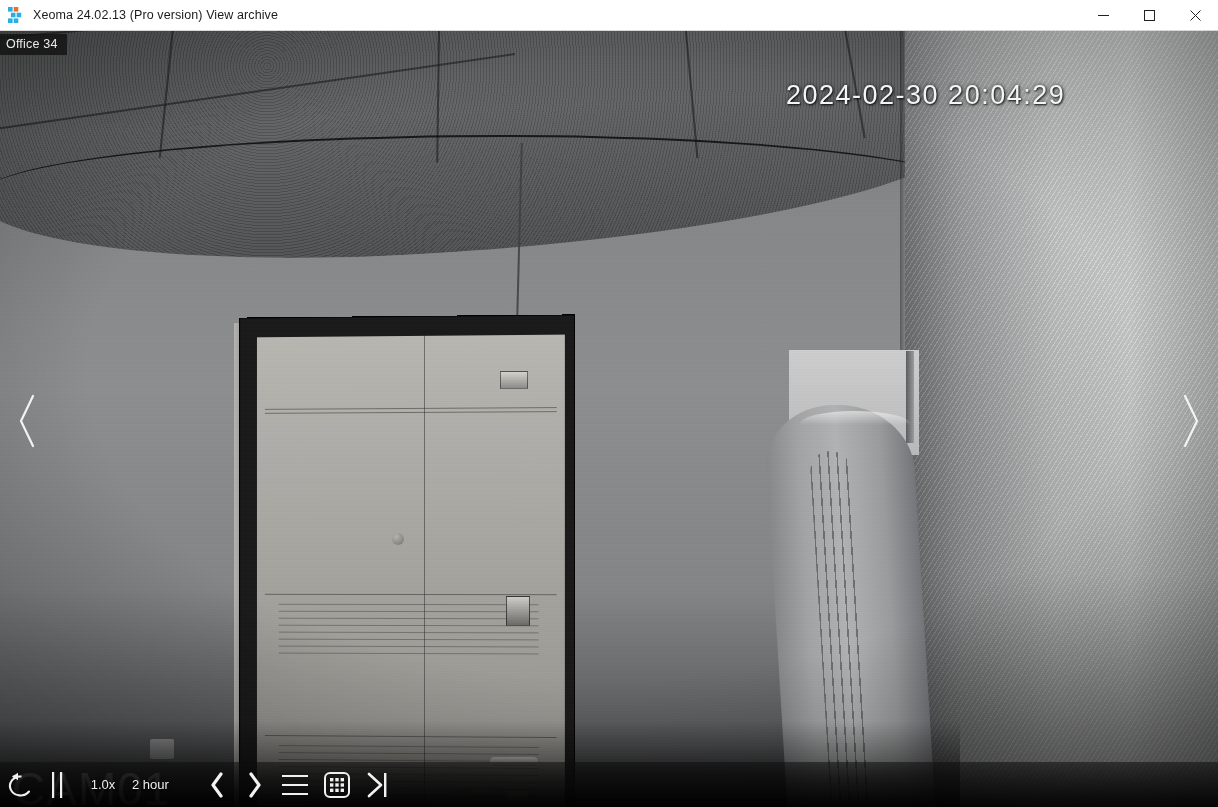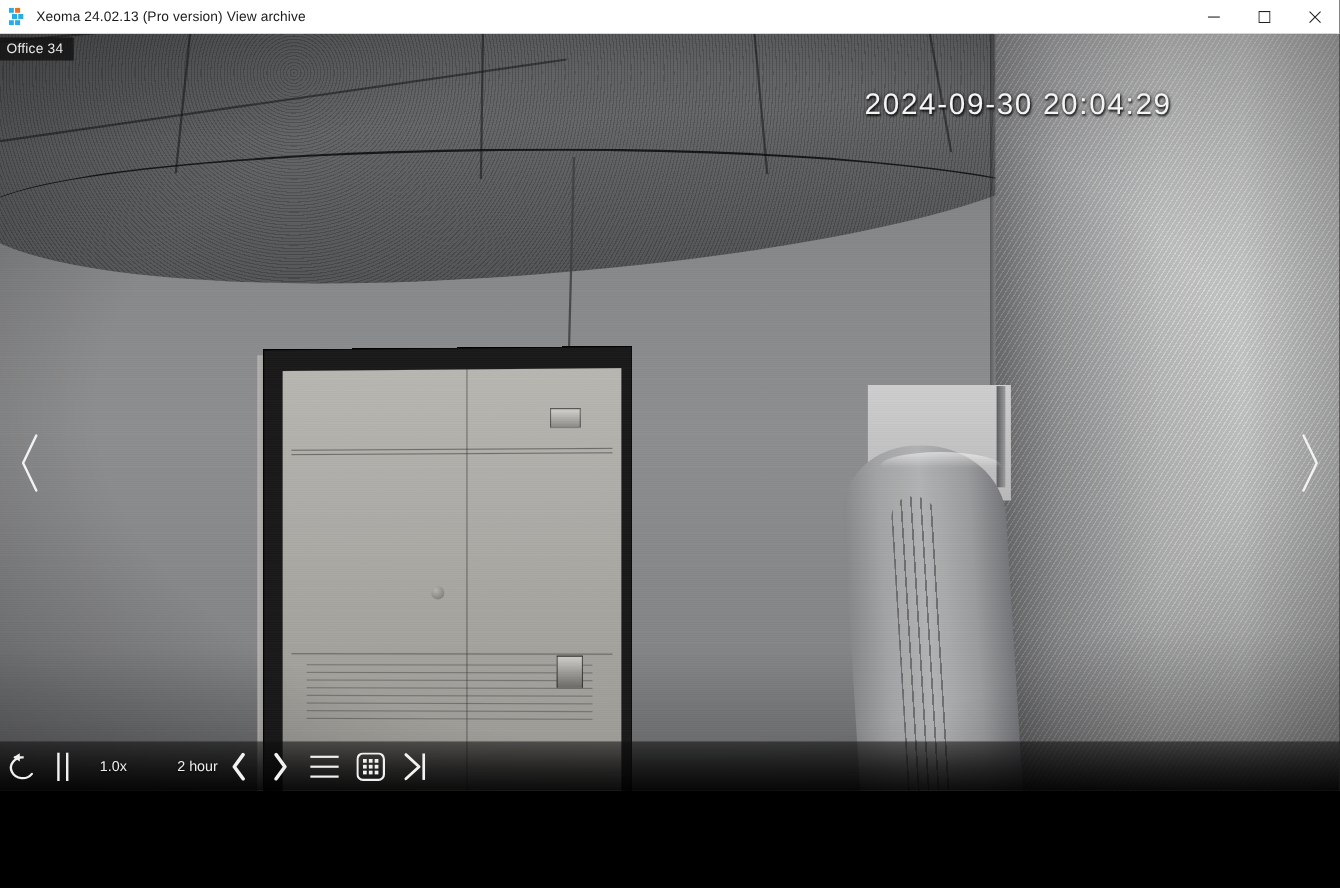--- a/index.html
+++ b/index.html
@@ -49,21 +49,21 @@
     display: flex; align-items: center; justify-content: center;
     cursor: default;
   }
   .winbtn svg { display: block; }
 
   
   .video {
     position: absolute;
     top: 31px; left: 0;
     width: 1218px;
-    height: 688px;
+    height: 776px;
     overflow: hidden;
     background: #4a4a4a;
   }
   .vid-layer { position: absolute; top: 0; left: 0; width: 1218px; height: 776px; }
 
   
   .wall-main {
     position: absolute;
     left: 0; top: 0; width: 960px; height: 776px;
     background:
@@ -415,21 +415,21 @@
       <div class="rad-highlight"></div>
       <div class="rad-fins"></div>
 
       <div class="switch-plate"></div>
       <div class="floor-shadow"></div>
       <div class="grain"></div>
       <div class="vignette"></div>
     </div>
 
     <div class="cam-label">Office 34</div>
-    <div class="vid-timestamp">2024-09-30 20:04:29</div>
+    <div class="vid-timestamp">2024-02-30 20:04:29</div>
 
     <div class="nav-chevron left">
       <svg width="22" height="56" viewBox="0 0 22 56">
         <path d="M17 3 L5 28 L17 53" stroke="#f2f2f2" stroke-width="2.2" fill="none" stroke-linecap="round" stroke-linejoin="round"></path>
       </svg>
     </div>
     <div class="nav-chevron right">
       <svg width="22" height="56" viewBox="0 0 22 56">
         <path d="M5 3 L17 28 L5 53" stroke="#f2f2f2" stroke-width="2.2" fill="none" stroke-linecap="round" stroke-linejoin="round"></path>
       </svg>
@@ -447,21 +447,21 @@
       </div>
 
       <div class="cb-btn" style="width:34px;height:45px;">
         <svg width="18" height="26" viewBox="0 0 18 26">
           <rect x="4" y="0" width="2.2" height="26" fill="#f0f0f0"></rect>
           <rect x="12" y="0" width="2.2" height="26" fill="#f0f0f0"></rect>
         </svg>
       </div>
 
       <div class="cb-text" style="width:58px;text-align:center;">1.0x</div>
-      <div class="cb-text" style="width:66px;text-align:right;">2 hour</div>
+      <div class="cb-text" style="width:66px;text-align:left;">2 hour</div>
 
       <div class="cb-btn" style="width:38px;height:45px;">
         <svg width="16" height="26" viewBox="0 0 16 26">
           <path d="M12 2 L4 13 L12 24" stroke="#f2f2f2" stroke-width="3.2" fill="none" stroke-linecap="round" stroke-linejoin="round"></path>
         </svg>
       </div>
 
 
       <div class="cb-btn" style="width:38px;height:45px;">
         <svg width="16" height="26" viewBox="0 0 16 26">

